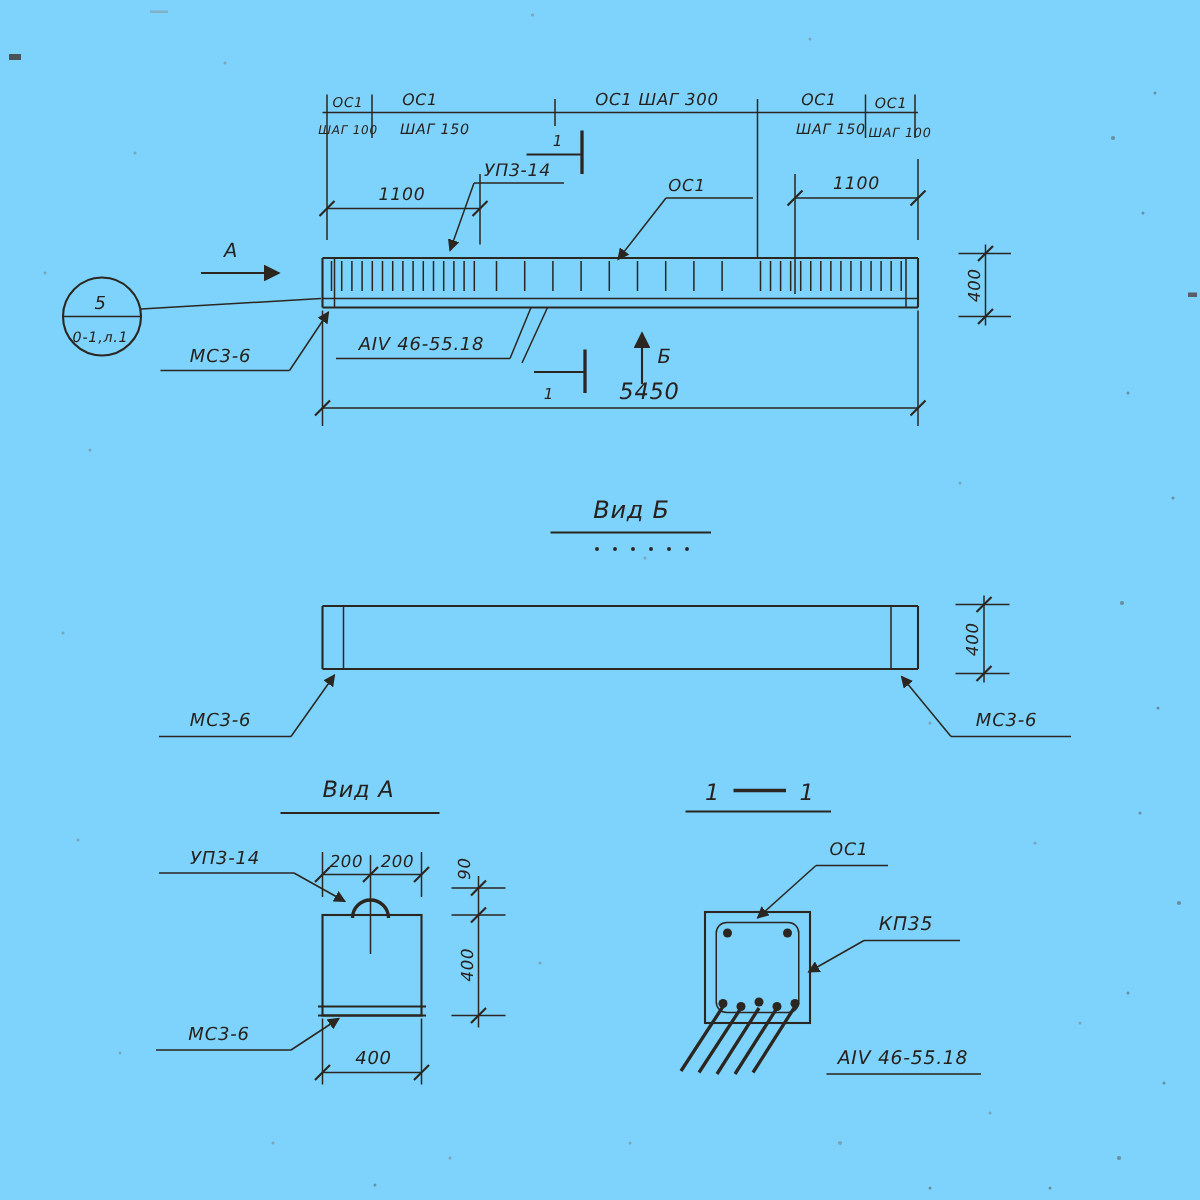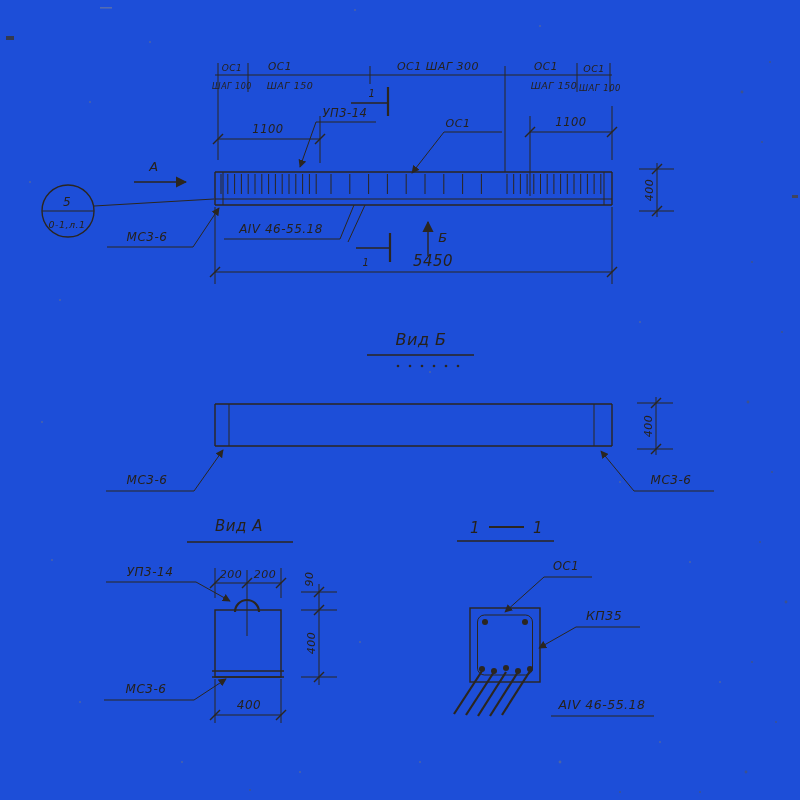--- a/index.html
+++ b/index.html
@@ -1,18 +1,18 @@
 <!DOCTYPE html>
 <html><head>
 <meta charset="utf-8">
 <style>
   html,body{margin:0;padding:0;background:#e8e8e6;}
   .page{
     position:relative;width:800px;height:800px;margin:0 auto;
-    background:#1d4ed8;overflow:hidden;
+    background:#7dd3fc;overflow:hidden;
     font-family:"DejaVu Sans",sans-serif;
   }
   svg{display:block;}
   text{
     font-family:"DejaVu Sans",sans-serif;
     font-style:italic;
     fill:#26211c;
     letter-spacing:0.5px;
   }
   .thin{stroke:#2b2620;stroke-width:1;fill:none;}

